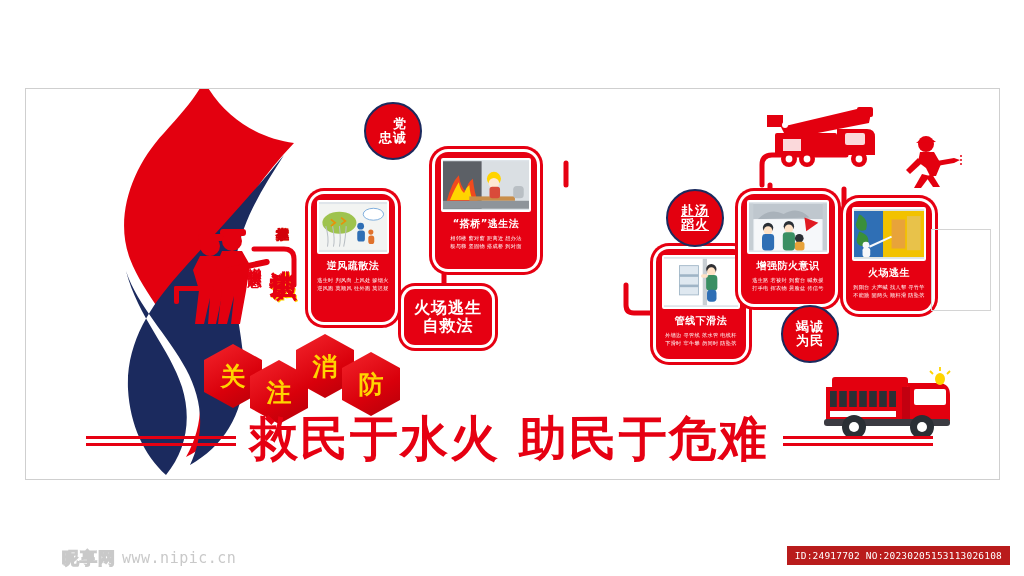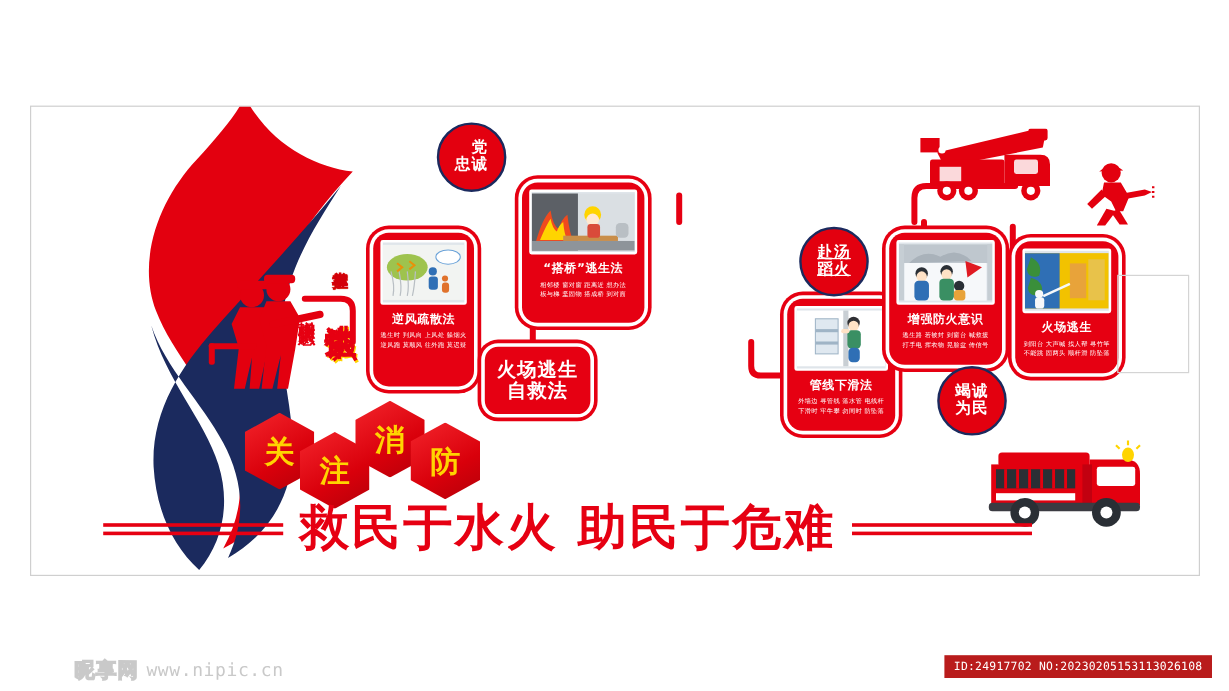--- a/index.html
+++ b/index.html
@@ -46,21 +46,21 @@
 
   
   .rlabel{position:absolute;background:#e60012;border-radius:11px;color:#fff;font-weight:bold;font-size:16px;
           display:flex;flex-direction:column;align-items:center;justify-content:center;line-height:1.15;
           box-shadow:0 0 0 3px #fff,0 0 0 6px #e60012;letter-spacing:1px;}
 
   
   .slogan{position:absolute;left:60px;top:320px;width:880px;height:60px;display:flex;align-items:center;}
   .sl-rule{height:14px;flex:0 0 auto;}
   .sl-rule i{display:block;height:3px;background:#e60012;margin:4px 0;}
-  .sl-text{color:#e60012;font-size:41px;font-weight:bold;letter-spacing:2px;white-space:nowrap;padding:0 14px;}
+  .sl-text{color:#e60012;font-size:48px;font-weight:bold;letter-spacing:2px;white-space:nowrap;padding:0 14px;}
 
   
   .truck-top{position:absolute;left:735px;top:18px;width:130px;height:62px;}
   .ff-hose{position:absolute;left:878px;top:45px;width:58px;height:55px;}
   .truck-bot{position:absolute;left:790px;top:272px;width:140px;height:80px;}
 
   
   .wm-left{position:absolute;left:18px;top:545px;height:26px;display:flex;align-items:center;gap:6px;}
   .wm-logo{font-size:17px;font-weight:bold;color:#ffffff;-webkit-text-stroke:1.2px #c9c9c9;letter-spacing:1px;padding-left:44px;}
   .wm-url{font-size:15px;color:#c9c9c9;font-family:"DejaVu Sans Mono","Liberation Mono",monospace;letter-spacing:0.5px;}

